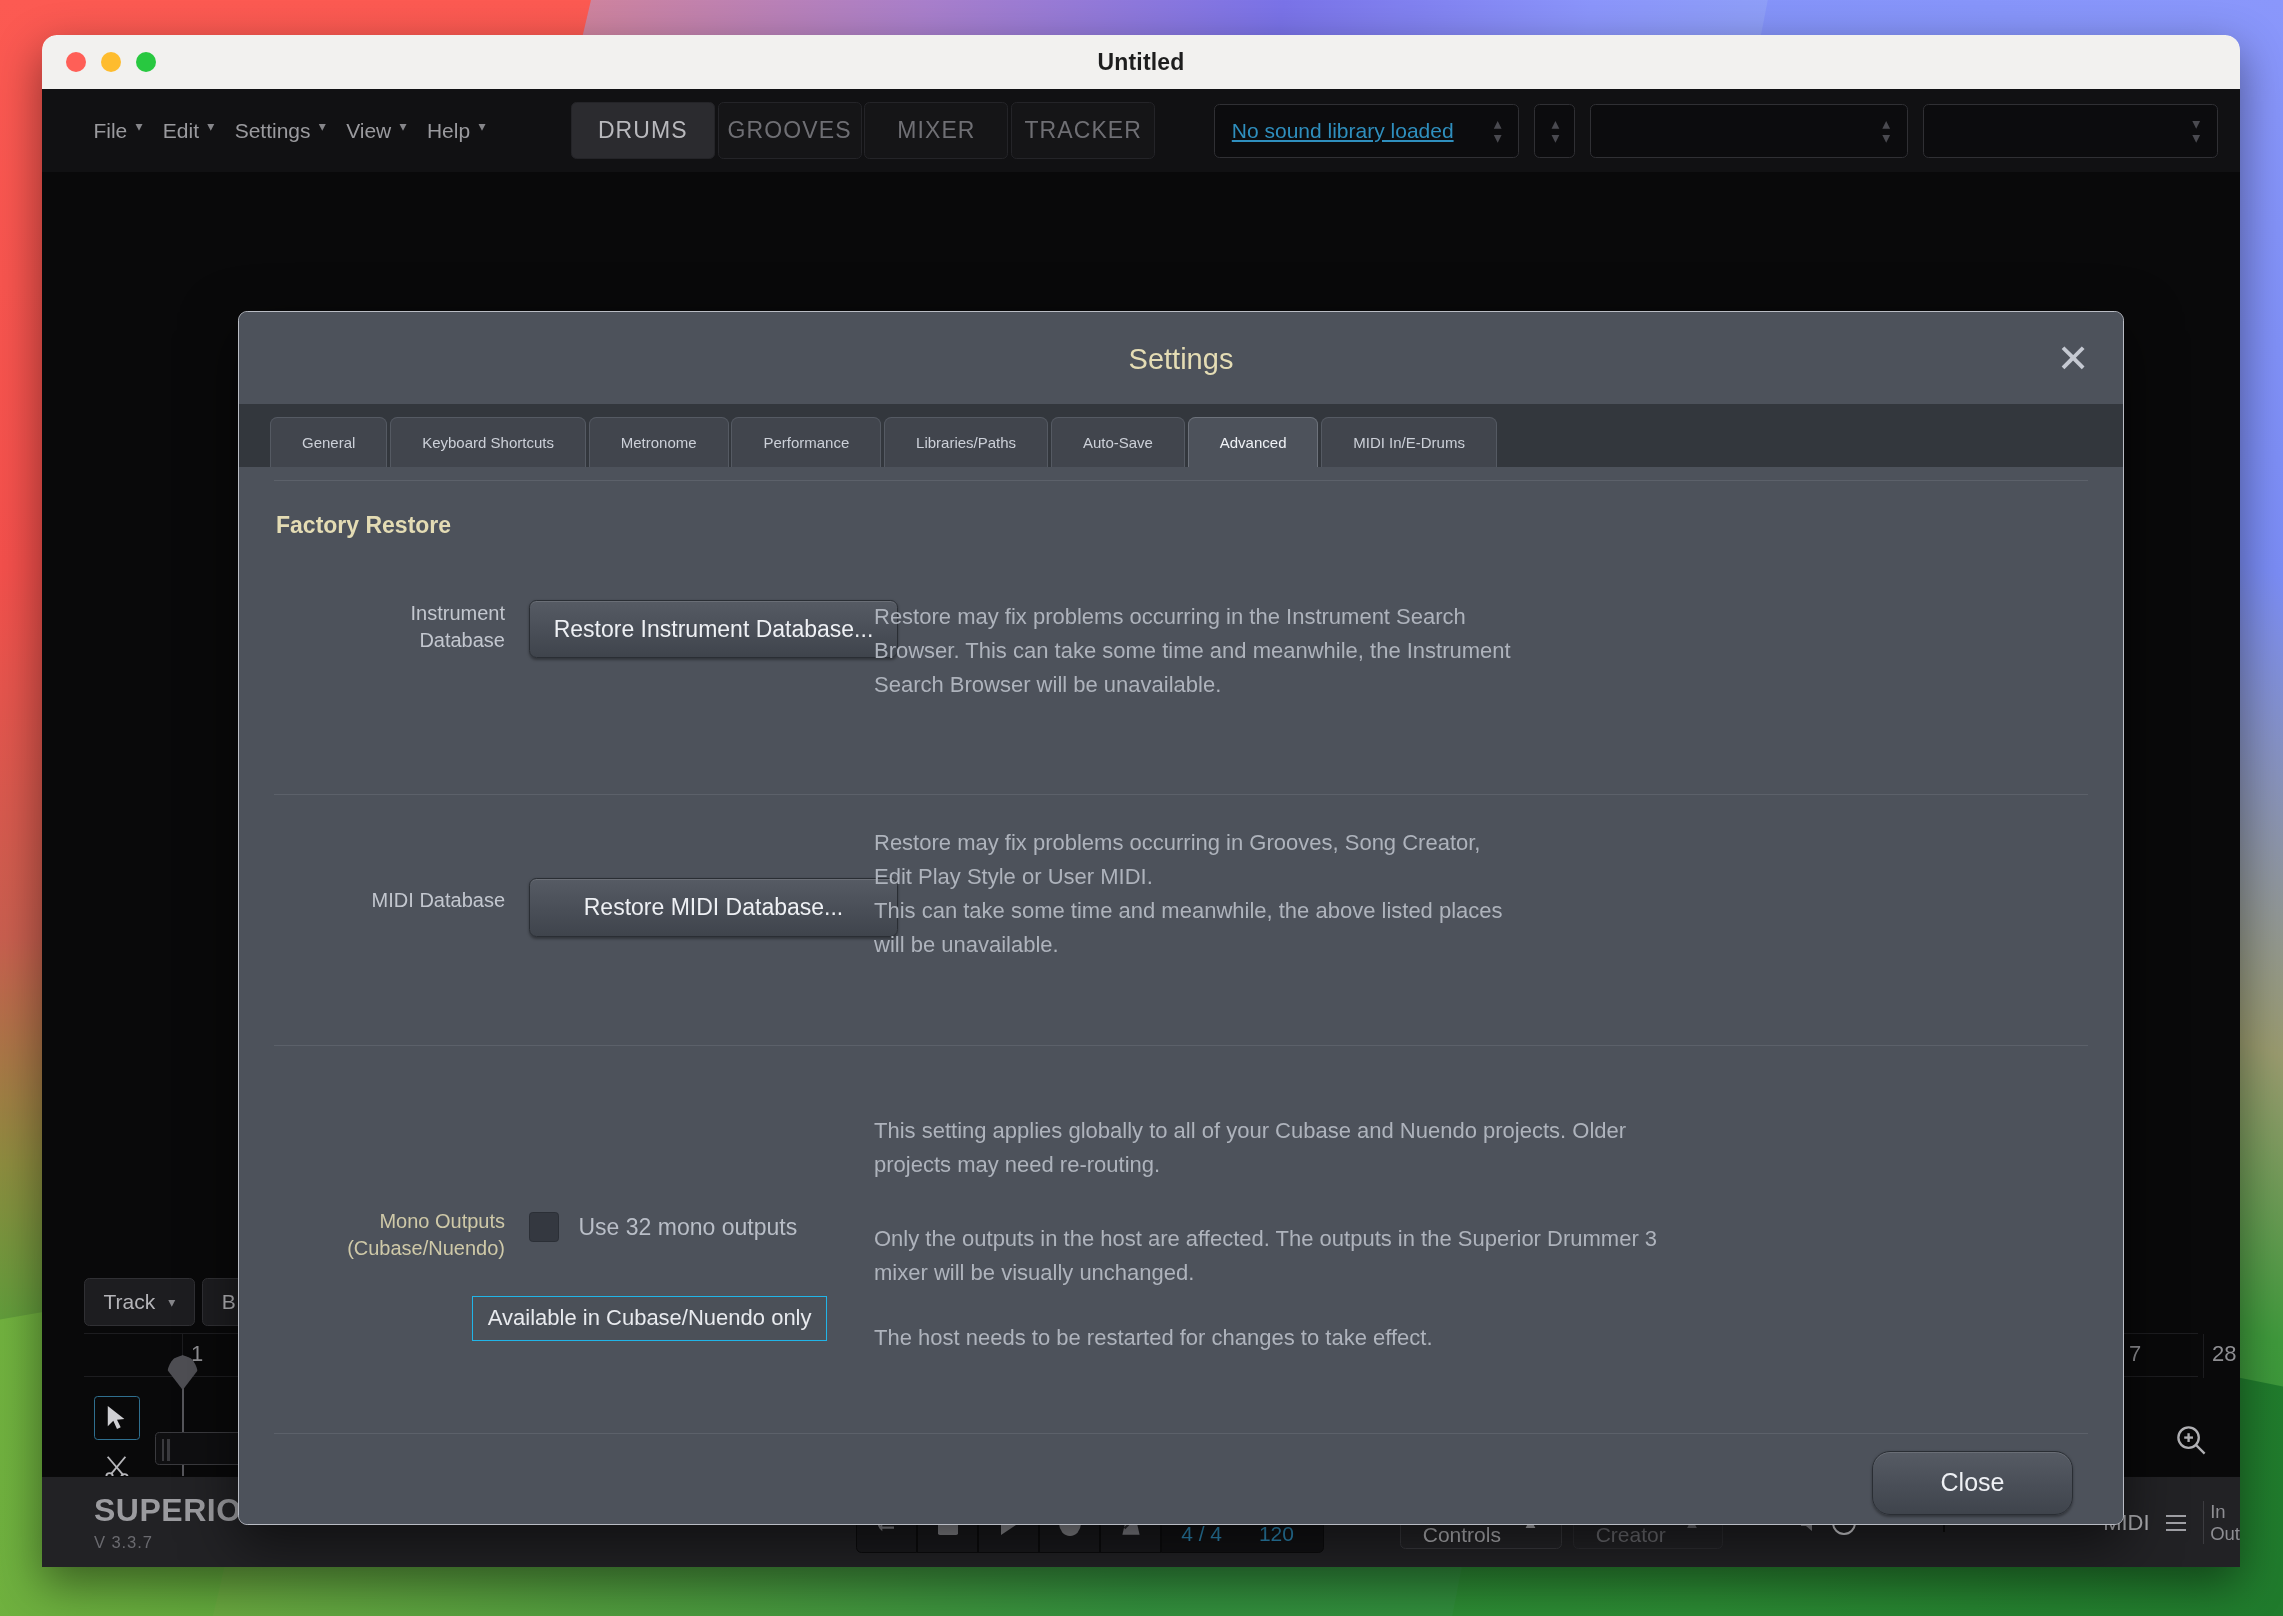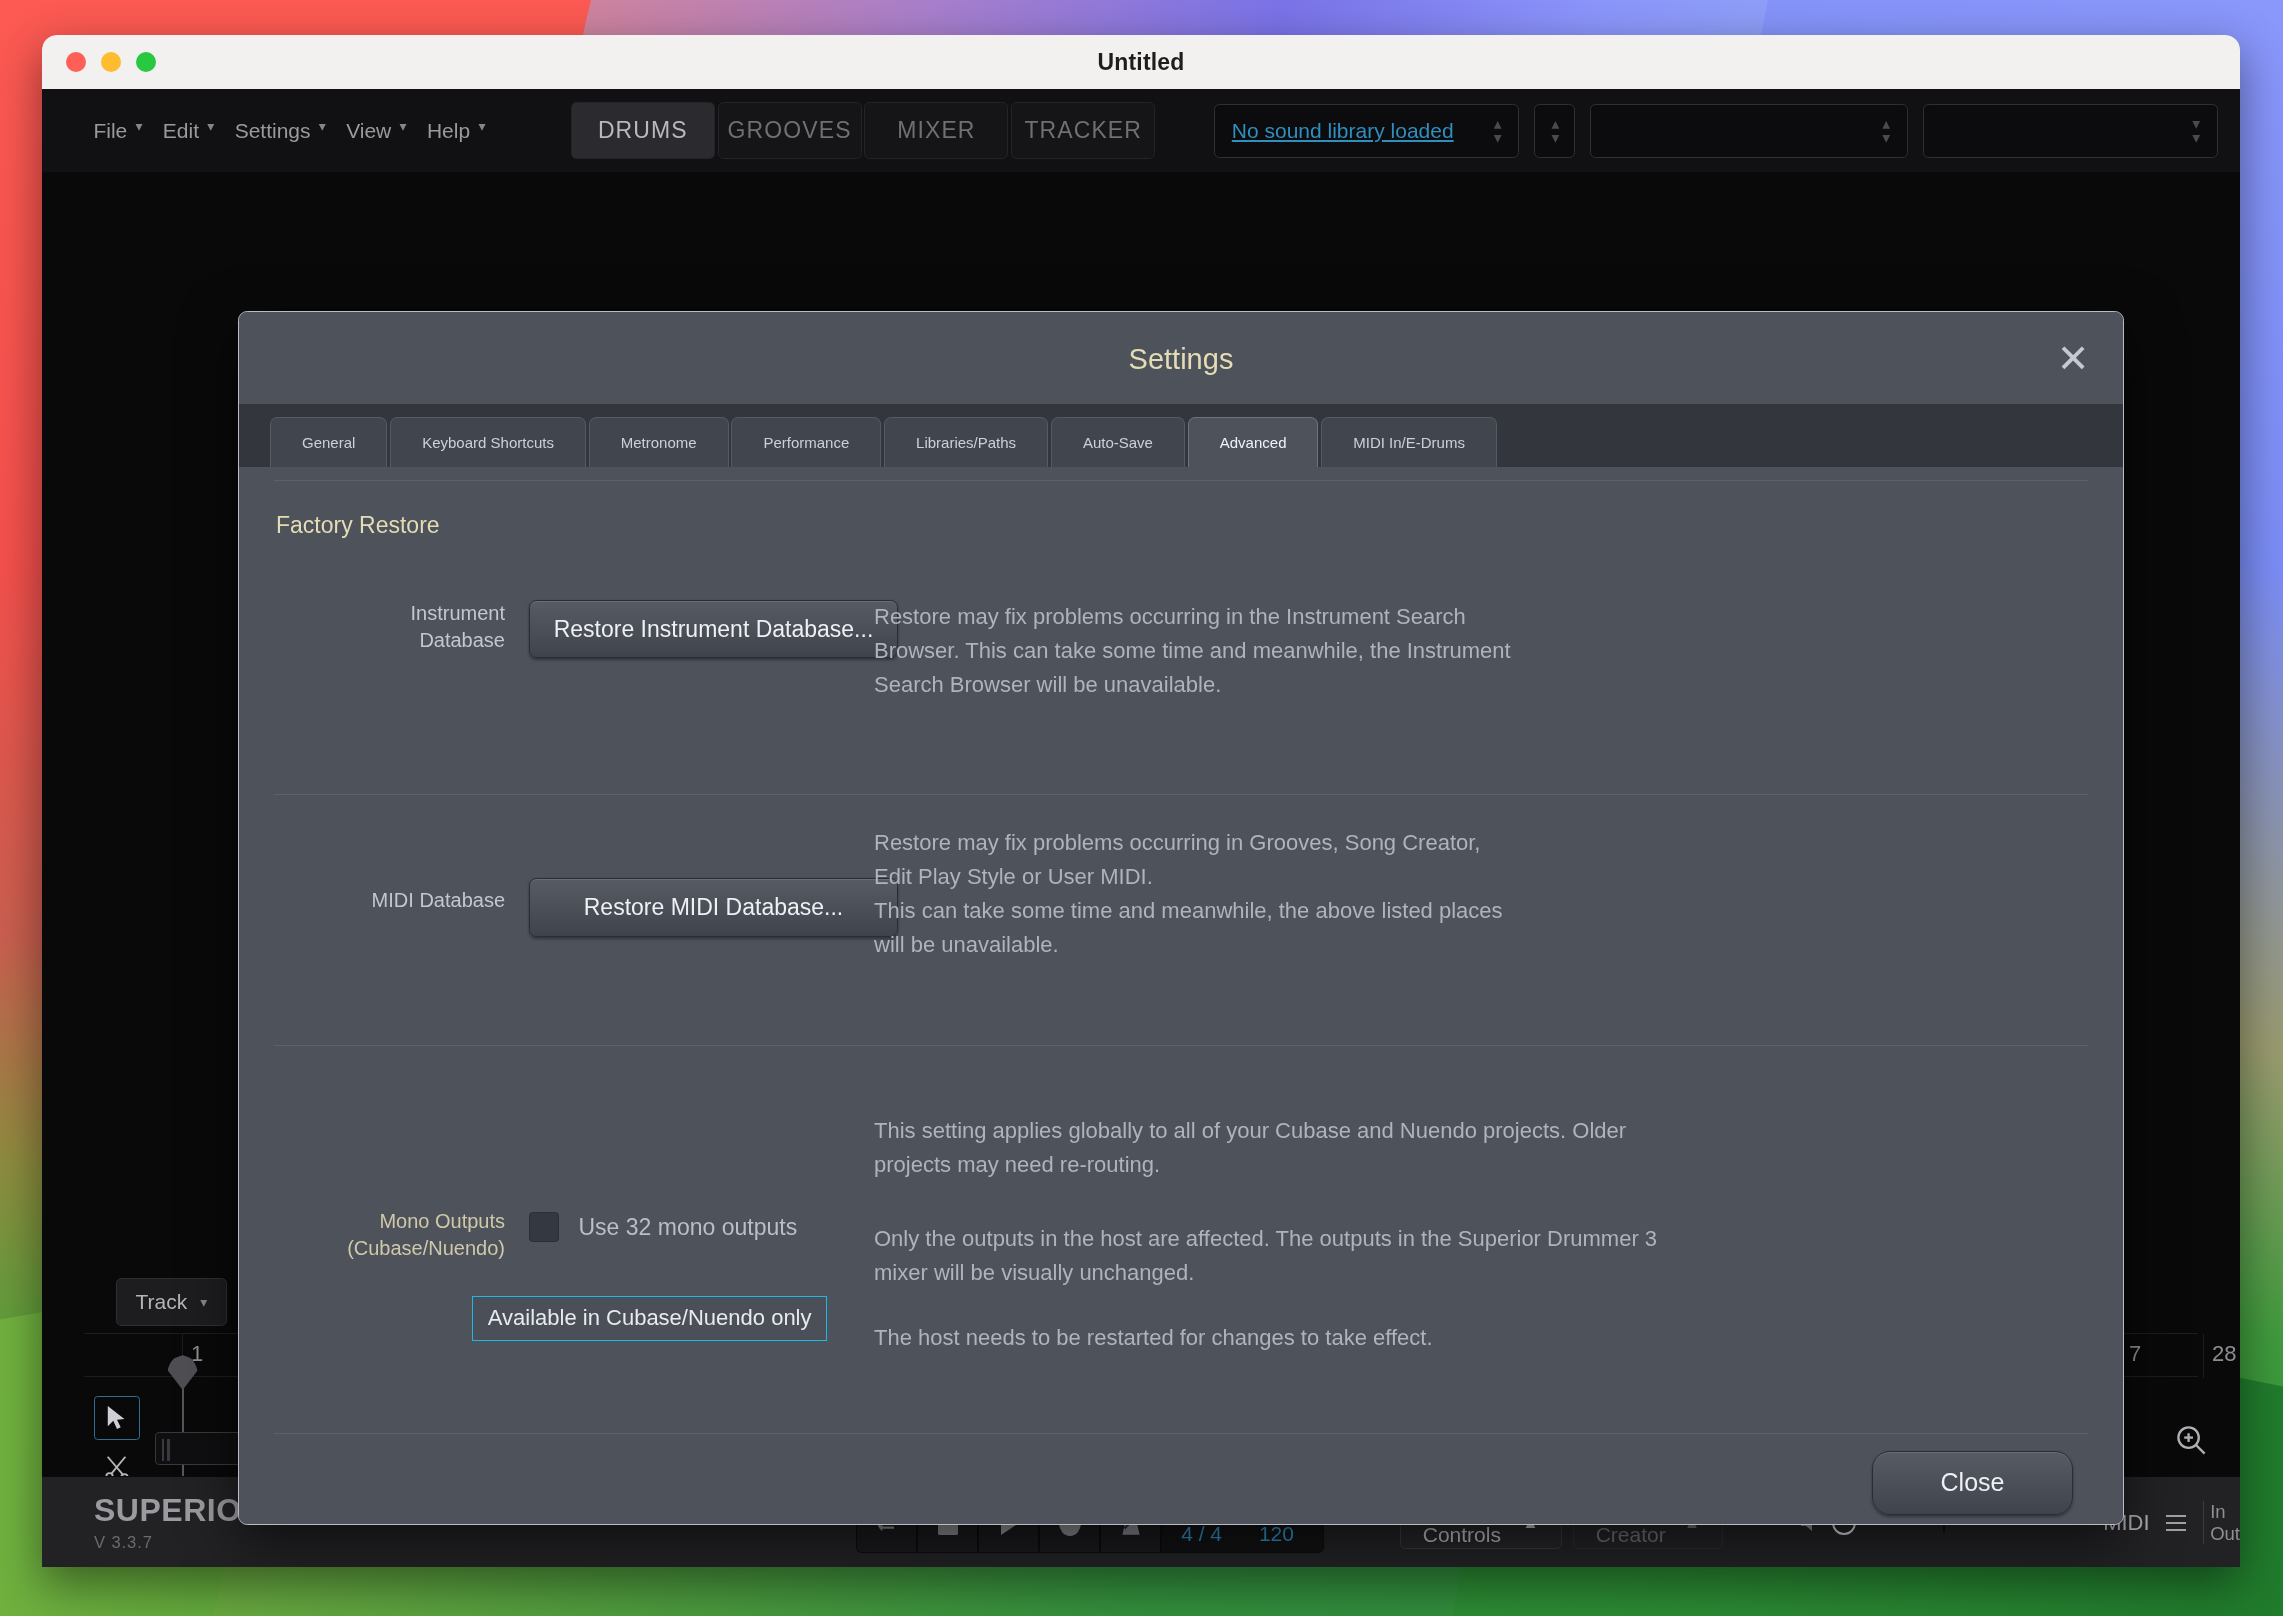--- a/index.html
+++ b/index.html
@@ -88,21 +88,21 @@
   #stepper-combo { width: 41px; }
   #preset-combo { width: 318px; }
   #kit-combo { width: 295px; }
 
   
   #track-area { position: absolute; left: 0; right: 0; top: 83px; bottom: 92px; background: #09090a; }
   #track-toolbar { position: absolute; left: 42px; top: 1106px; display: flex; gap: 7.4px; }
   .track-btn {
     height: 48px; background: #1d1d20; border: 0.9px solid #303034; border-radius: 5.5px;
     display: flex; align-items: center; gap: 13px; padding: 0 18.5px;
-    color: #b4b4b8; font-size: 21px; margin-left: 32px;
+    color: #b4b4b8; font-size: 21px;
   }
   #ruler { position: absolute; left: 42px; right: 42px; top: 1161px; height: 44px; border-top: 0.9px solid #1d1d20; border-bottom: 0.9px solid #1d1d20; }
   .ruler-num { position: absolute; top: 7.4px; color: #8e8e92; font-size: 22px; }
   .ruler-tick { position: absolute; top: 0; width: 0.9px; height: 44px; background: #1c1c1f; }
   #tool-col { position: absolute; left: 42px; top: 1218px; width: 66px; }
   .tool-btn { width: 46px; height: 44px; display:flex;align-items:center;justify-content:center; margin: 5.5px auto; border-radius: 3.7px; }
   .tool-btn.sel { border: 0.9px solid #2f6f8f; }
   #playhead { position: absolute; left: 140px; top: 1205px; width: 1.8px; height: 231px; background: #55555a; }
   #playhead-head { position: absolute; left: -14.8px; top: -22px; width: 31px; height: 35px; background: #4e4e53; border-radius: 50% 50% 50% 50% / 60% 60% 40% 40%; clip-path: polygon(50% 100%, 0 42%, 8% 14%, 50% 0, 92% 14%, 100% 42%); }
   #hscroll { position: absolute; left: 113px; bottom: 11px; width: 305px; height: 33px; background: #0f0f11; border: 0.9px solid #3a3a3e; border-radius: 4.6px; }
@@ -187,21 +187,21 @@
   .tab.active { background: #4d525b; color: #f0f2f6; border-color: #6d727b; }
   #dlg-content { position: relative; height: 1059px; background: #4d525b; }
 
   .cols { display: flex; padding: 24px 35px 0 35px; }
   .col-setting { width: 231px; text-align: right; }
   .col-options { width: 341px; padding-left: 24px; }
   .col-desc { flex: 1; padding-left: 28px; }
   .col-head { color: #c2c6ce; font-size: 22px; }
   #headline-rule { margin: 13px 35px 0 35px; height: 0.9px; background: #5c616a; }
 
-  #factory-restore { margin: 31px 0 0 37px; color: #e4dcb4; font-size: 23px; font-weight: normal; }
+  #factory-restore { margin: 31px 0 0 37px; color: #e4dcb4; font-size: 23px; font-weight: bold; }
 
   .setting-row { display: flex; padding: 0 35px; }
   .sr-label { width: 231px; text-align: right; color: #c3c7cf; font-size: 20px; line-height: 1.35; }
   .sr-options { width: 341px; padding-left: 24px; }
   .sr-desc { flex: 1; padding-left: 28px; color: #aeb3bc; font-size: 22px; line-height: 1.55; }
 
   .btn3d {
     background: linear-gradient(180deg,#565b64 0%, #494e57 55%, #3f444c 100%);
     border: 0.9px solid #2a2e34; border-radius: 7.4px;
     color: #eef0f4; font-size: 23px;

